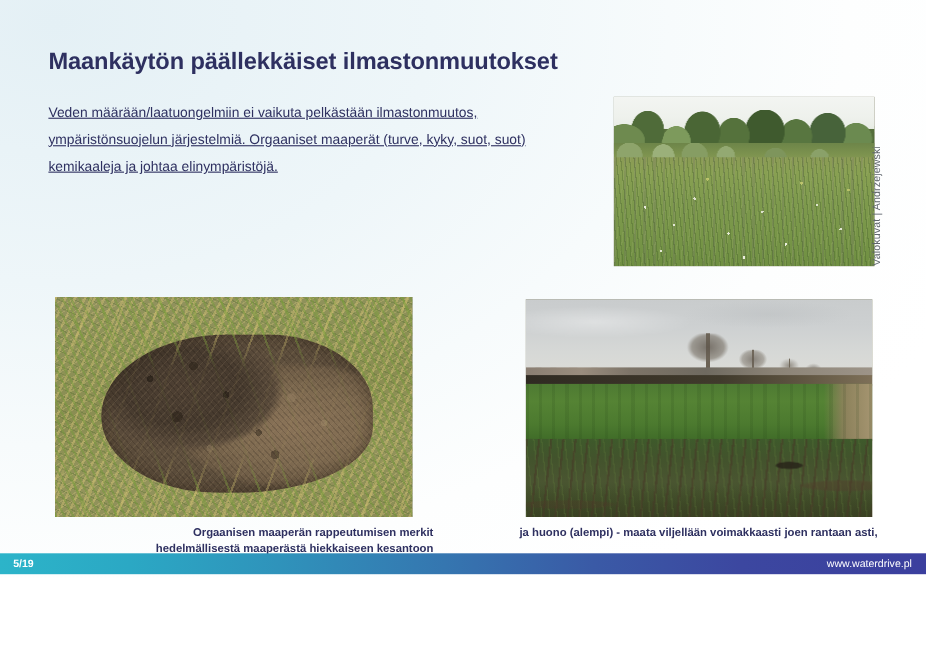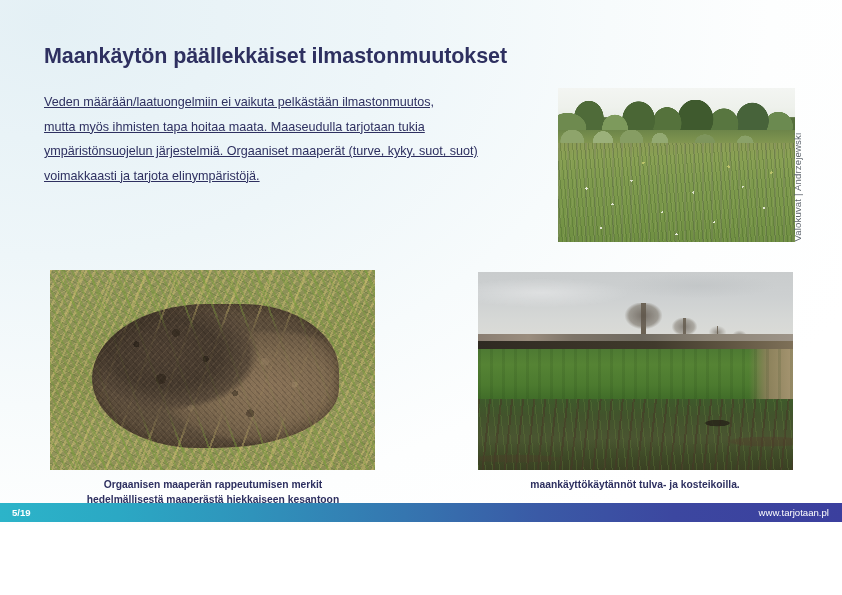--- a/index.html
+++ b/index.html
@@ -309,21 +309,21 @@
   
   .caption {
     position: absolute;
     font-size: 10.3px;
     font-weight: bold;
     color: #2e3060;
     line-height: 14.6px;
     text-align: center;
   }
   .caption .ln { display: block; white-space: nowrap; }
-  .caption-left  { left: 42px;  top: 478px; width: 342px; }
+  .caption-left  { left: 52px;  top: 478px; width: 342px; text-align: right; }
   .caption-right { left: 430px; top: 478px; width: 410px; }
 
   
   .footer {
     position: absolute;
     left: 0; bottom: 3px;
     width: 842px;
     height: 19px;
     background: linear-gradient(90deg,
         #2cb4c9 0%, #2ba8c4 14%, #2f93bb 30%, #3576b0 48%,
@@ -354,23 +354,22 @@
 </style>
 </head>
 <body>
 
 <div class="slide">
 
   <div class="title">Maankäytön päällekkäiset ilmastonmuutokset</div>
 
   <div class="body-text">
     <span class="ln">Veden määrään/laatuongelmiin ei vaikuta pelkästään ilmastonmuutos,</span>
-    <span class="ln">mutta myös ihmisten tapa hoitaa maata. Maaseudulla tarjotaan tukia</span>
     <span class="ln">ympäristönsuojelun järjestelmiä. Orgaaniset maaperät (turve, kyky, suot, suot)</span>
-    <span class="ln">voimakkaasti ja tarjota elinympäristöjä.</span>
+    <span class="ln">kemikaaleja ja johtaa elinympäristöjä.</span>
   </div>
 
   <div class="photo photo-meadow">
     <div class="meadow-sky"></div>
     <div class="meadow-trees"></div>
     <div class="meadow-shrubs"></div>
     <div class="meadow-field"></div>
   </div>
 
   <div class="credit-wrap">
@@ -397,22 +396,22 @@
     <div class="field-green"></div>
     <div class="field-crop"></div>
   </div>
 
   <div class="caption caption-left">
     <span class="ln">Orgaanisen maaperän rappeutumisen merkit</span>
     <span class="ln">hedelmällisestä maaperästä hiekkaiseen kesantoon</span>
   </div>
 
   <div class="caption caption-right">
-    <span class="ln">maankäyttökäytännöt tulva- ja kosteikoilla.</span>
+    <span class="ln">ja huono (alempi) - maata viljellään voimakkaasti joen rantaan asti,</span>
   </div>
 
   <div class="footer-topline"></div>
   <div class="footer">
     <div class="footer-page">5/19</div>
-    <div class="footer-url">www.tarjotaan.pl</div>
+    <div class="footer-url">www.waterdrive.pl</div>
   </div>
 
 </div>
 
 </body></html>

